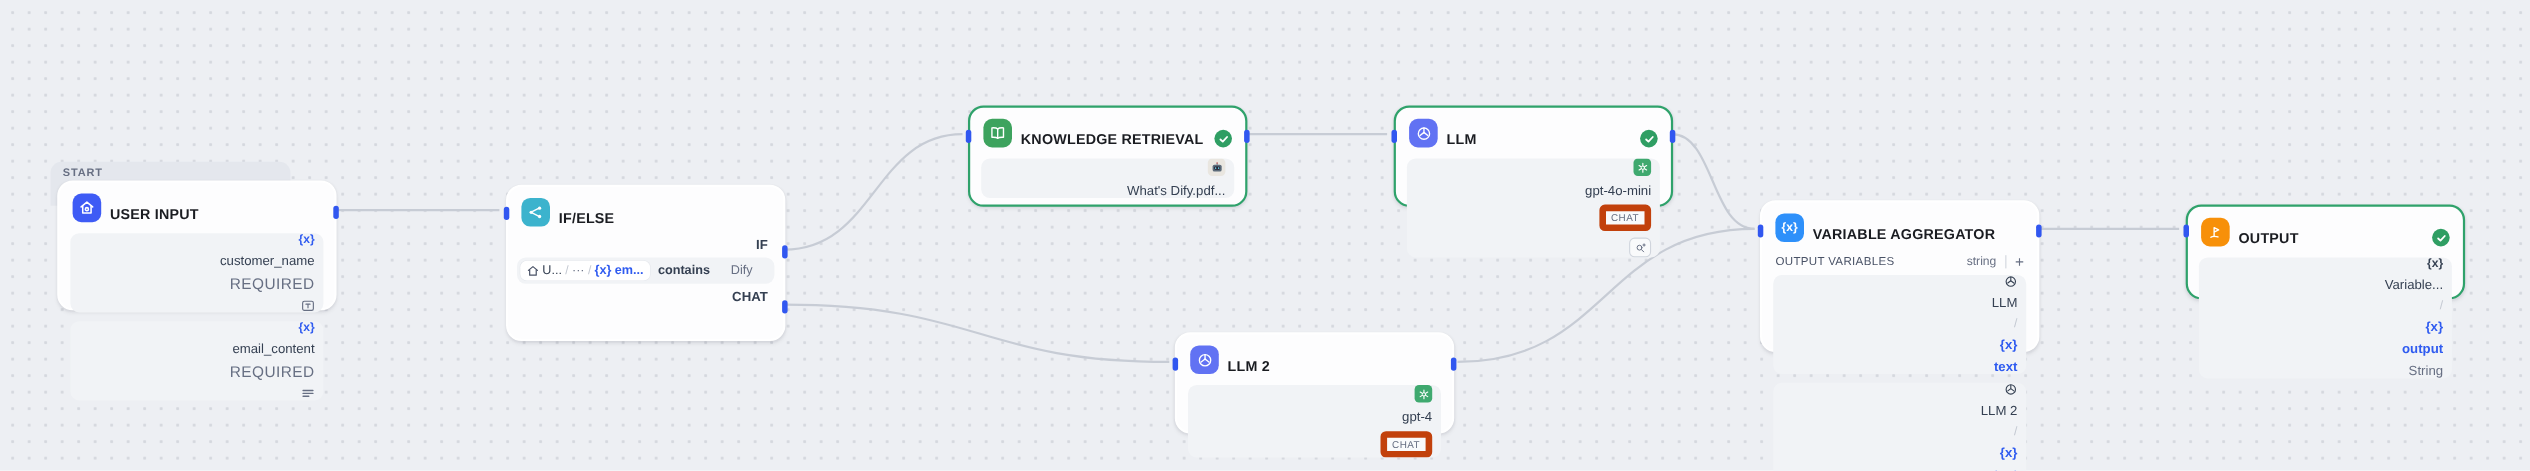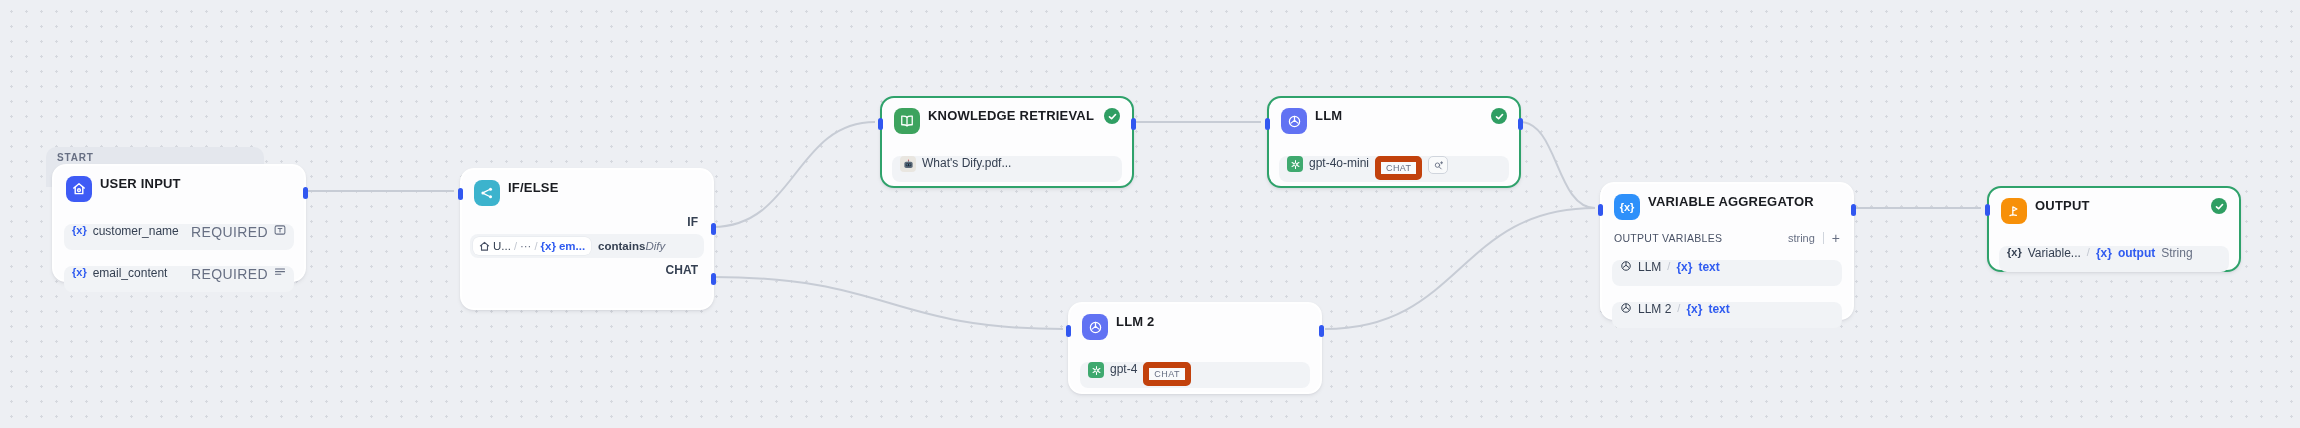--- a/index.html
+++ b/index.html
@@ -17,35 +17,35 @@
     background:#e4e7ed;border-radius:10px 10px 0 0;
     font-size:10px;font-weight:bold;letter-spacing:.8px;color:#676f83;
     padding:5px 0 0 11px;box-sizing:border-box;
   }
   .node{
     position:absolute;width:254px;box-sizing:border-box;z-index:3;
     background:#fdfdfe;border:2px solid #ffffff;border-radius:14px;
     box-shadow:0 2px 4px rgba(16,24,40,.06),0 1px 2px rgba(16,24,40,.05);
   }
   .node.done{border-color:#2fa26b;}
-  .head{display:flex;align-items:flex-start;gap:8px;padding:10px 12px 6px 12px;}
+  .head{display:flex;align-items:flex-end;gap:8px;padding:10px 12px 6px 12px;}
   .nicon{
     width:26px;height:26px;border-radius:8px;flex:0 0 auto;
     display:flex;align-items:center;justify-content:center;color:#fff;
   }
   .nicon svg{display:block;}
   .ntitle{font-size:13px;font-weight:bold;color:#1a1c21;letter-spacing:.2px;white-space:nowrap;}
   .check{
     margin-left:auto;width:16px;height:16px;border-radius:50%;background:#2f9e63;
     display:flex;align-items:center;justify-content:center;flex:0 0 auto;
   }
   .row{
-    margin:16px 10px 8px 10px;background:#f1f3f6;border-radius:8px;min-height:26px;
-    display:flex;align-items:flex-start;gap:6px;padding:0 8px;font-size:12px;color:#354052;
-    white-space:nowrap;overflow:hidden;
+    margin:4px 10px 8px 10px;background:#f1f3f6;border-radius:8px;min-height:26px;
+    display:flex;align-items:flex-end;gap:6px;padding:0 8px;font-size:12px;color:#354052;
+    white-space:nowrap;overflow:hidden;flex-direction:column;
   }
   .row:last-child{margin-bottom:10px;}
   .tok{color:#2f5bf0;font-weight:bold;font-size:11px;}
   .tok-dark{color:#354052;font-weight:bold;font-size:11px;}
   .vname{font-weight:500;}
   .req{margin-left:auto;font-size:14px;letter-spacing:.4px;color:#676f83;}
   .type-ic{color:#676f83;display:flex;align-items:center;}
   .sep{color:#c3c8d1;font-size:11px;}
   .branch-label{
     text-align:right;padding:2px 14px 2px 0;font-size:12px;font-weight:bold;color:#354052;
@@ -53,21 +53,21 @@
   }
   .cond-row{
     margin:2px 8px;background:#f1f3f6;border-radius:8px;padding:3px;
     display:flex;align-items:center;font-size:11.5px;color:#354052;white-space:nowrap;
   }
   .cond-pill{
     background:#fff;border-radius:6px;padding:3px 6px;display:flex;align-items:center;gap:3px;
     box-shadow:0 0 0 .5px #e4e7ec;
   }
   .cond-op{font-weight:bold;margin-left:7px;}
-  .cond-val{color:#676f83;margin-left:0;margin-right:4px;font-style:italic;}
+  .cond-val{color:#676f83;margin-left:19px;margin-right:4px;}
   .blue{color:#2f5bf0;font-weight:bold;}
   .chat-badge{
     border:6px solid #c2410c;border-radius:5px;padding:1px 5px;font-size:9px;
     letter-spacing:.4px;color:#676f83;background:rgba(255,255,255,.6);
   }
   .mini-sq{
     width:16px;height:16px;border-radius:4px;flex:0 0 auto;
     display:flex;align-items:center;justify-content:center;
   }
   .vision-ic{

